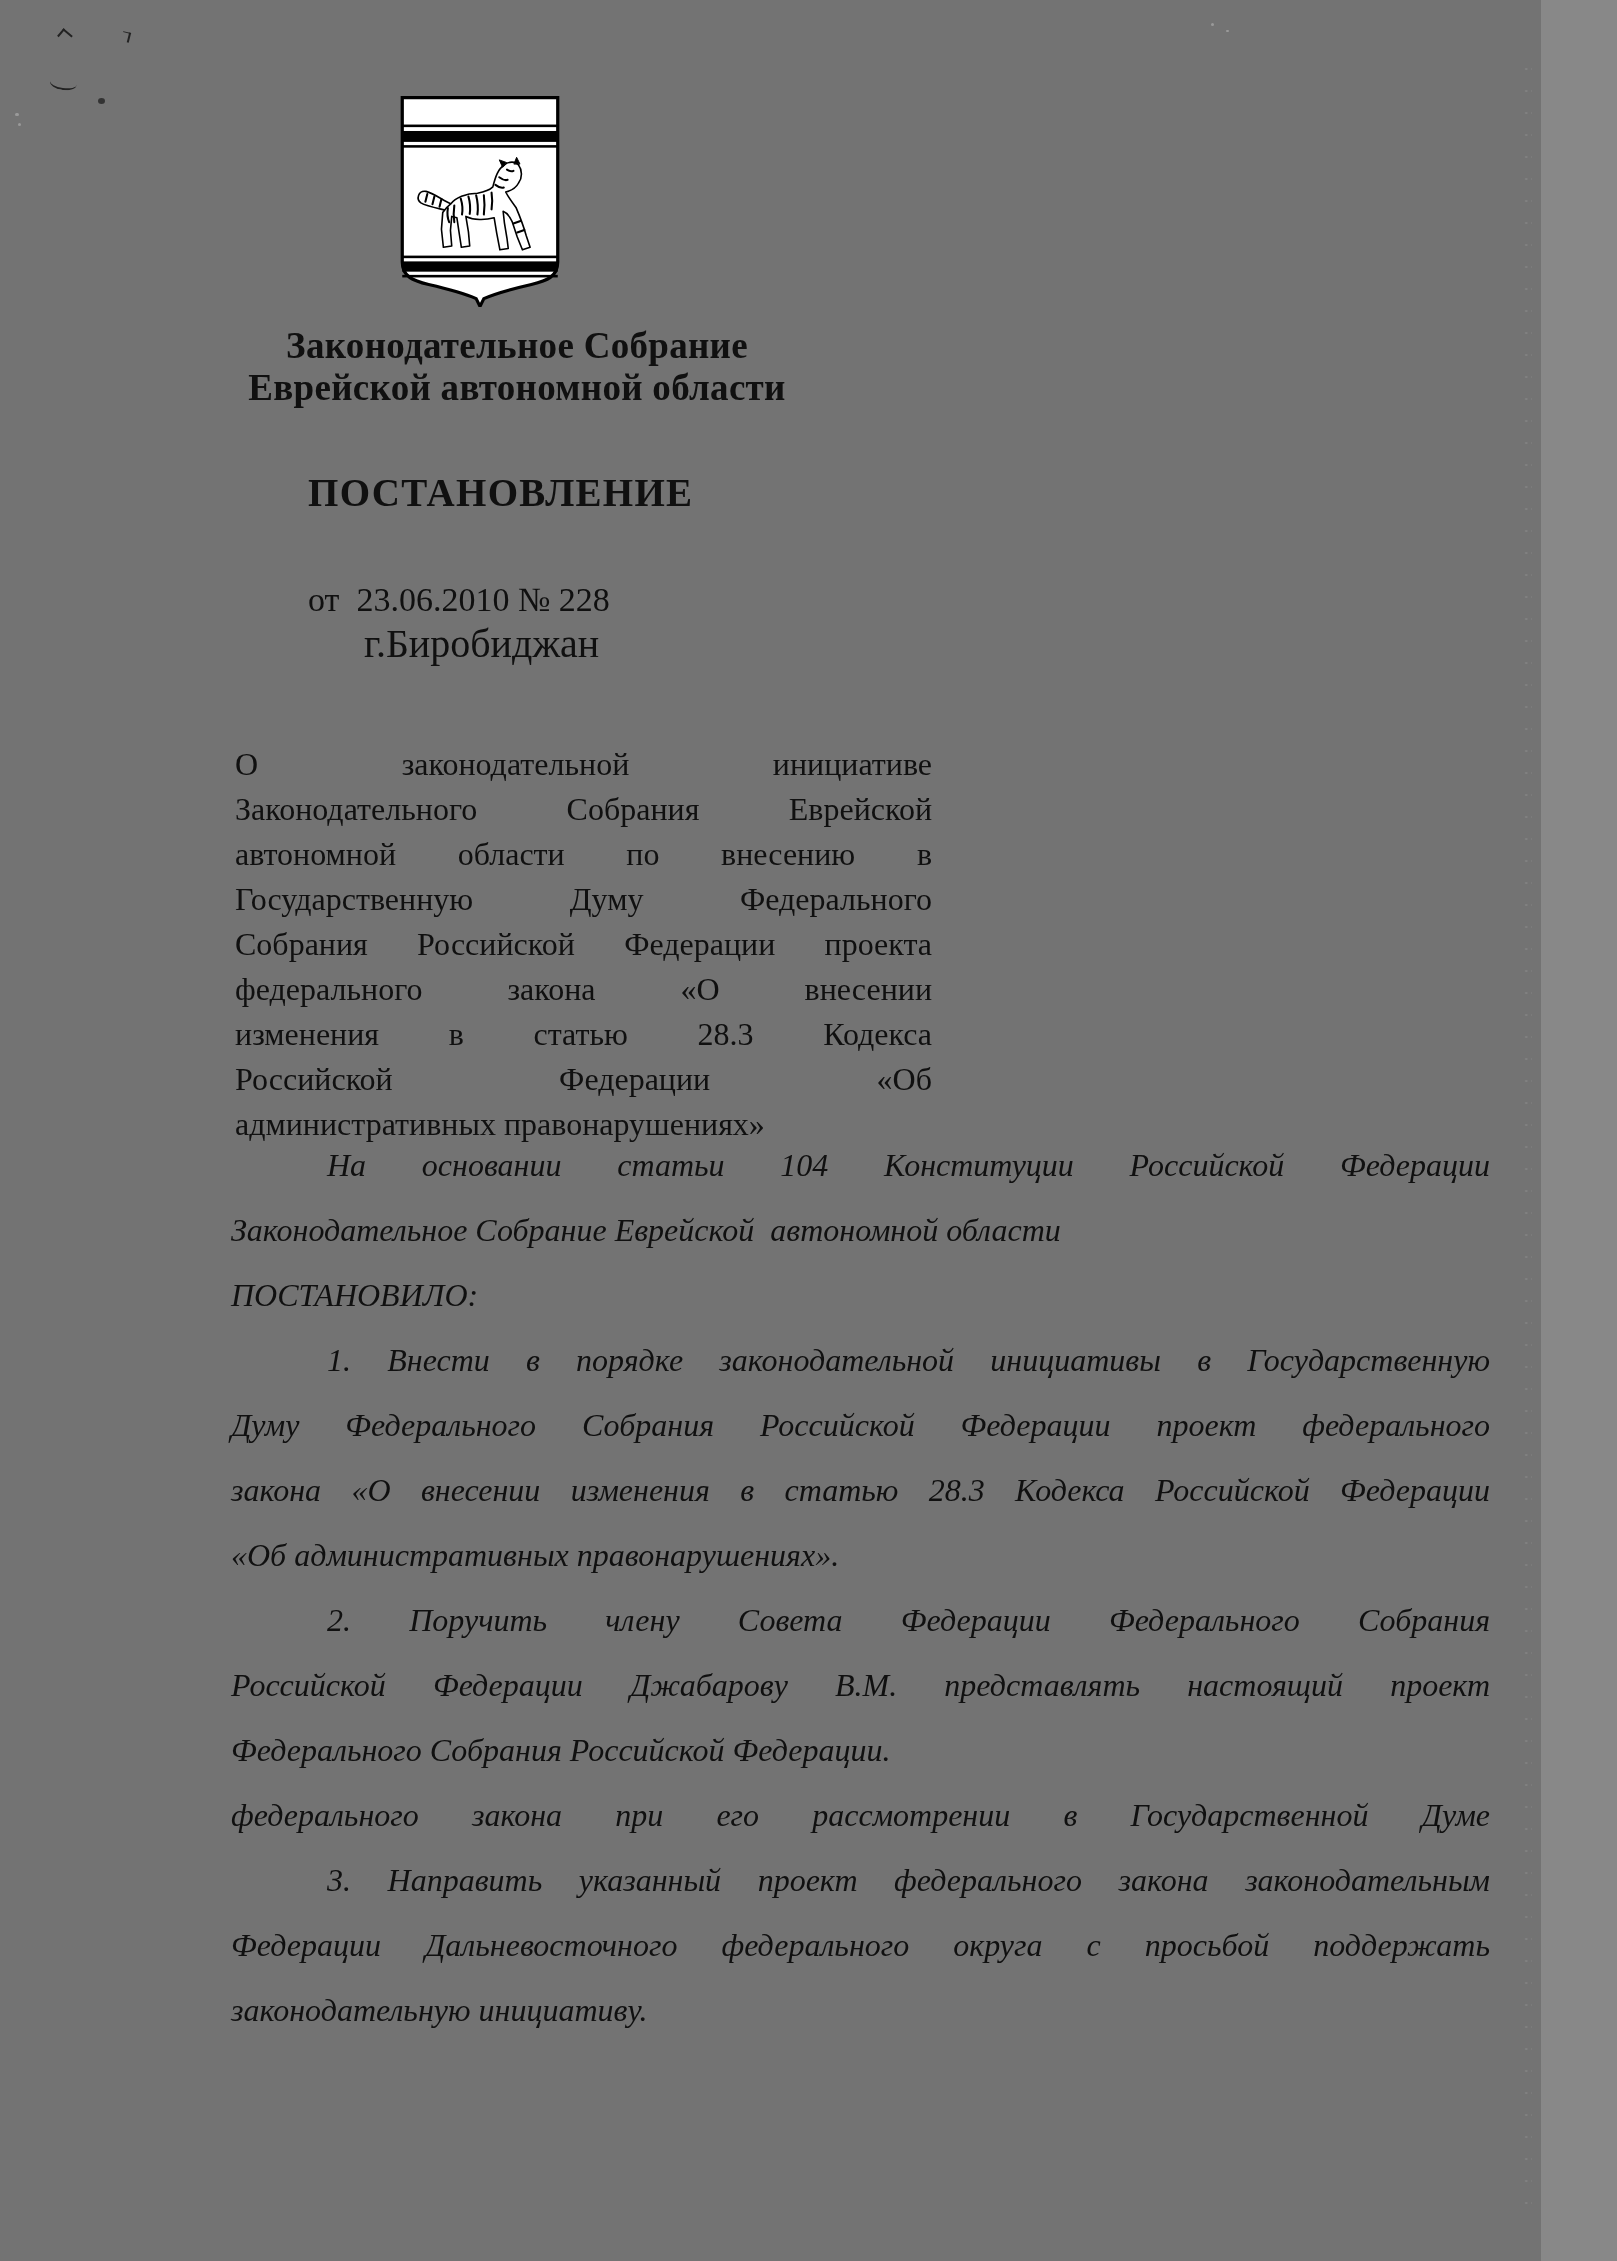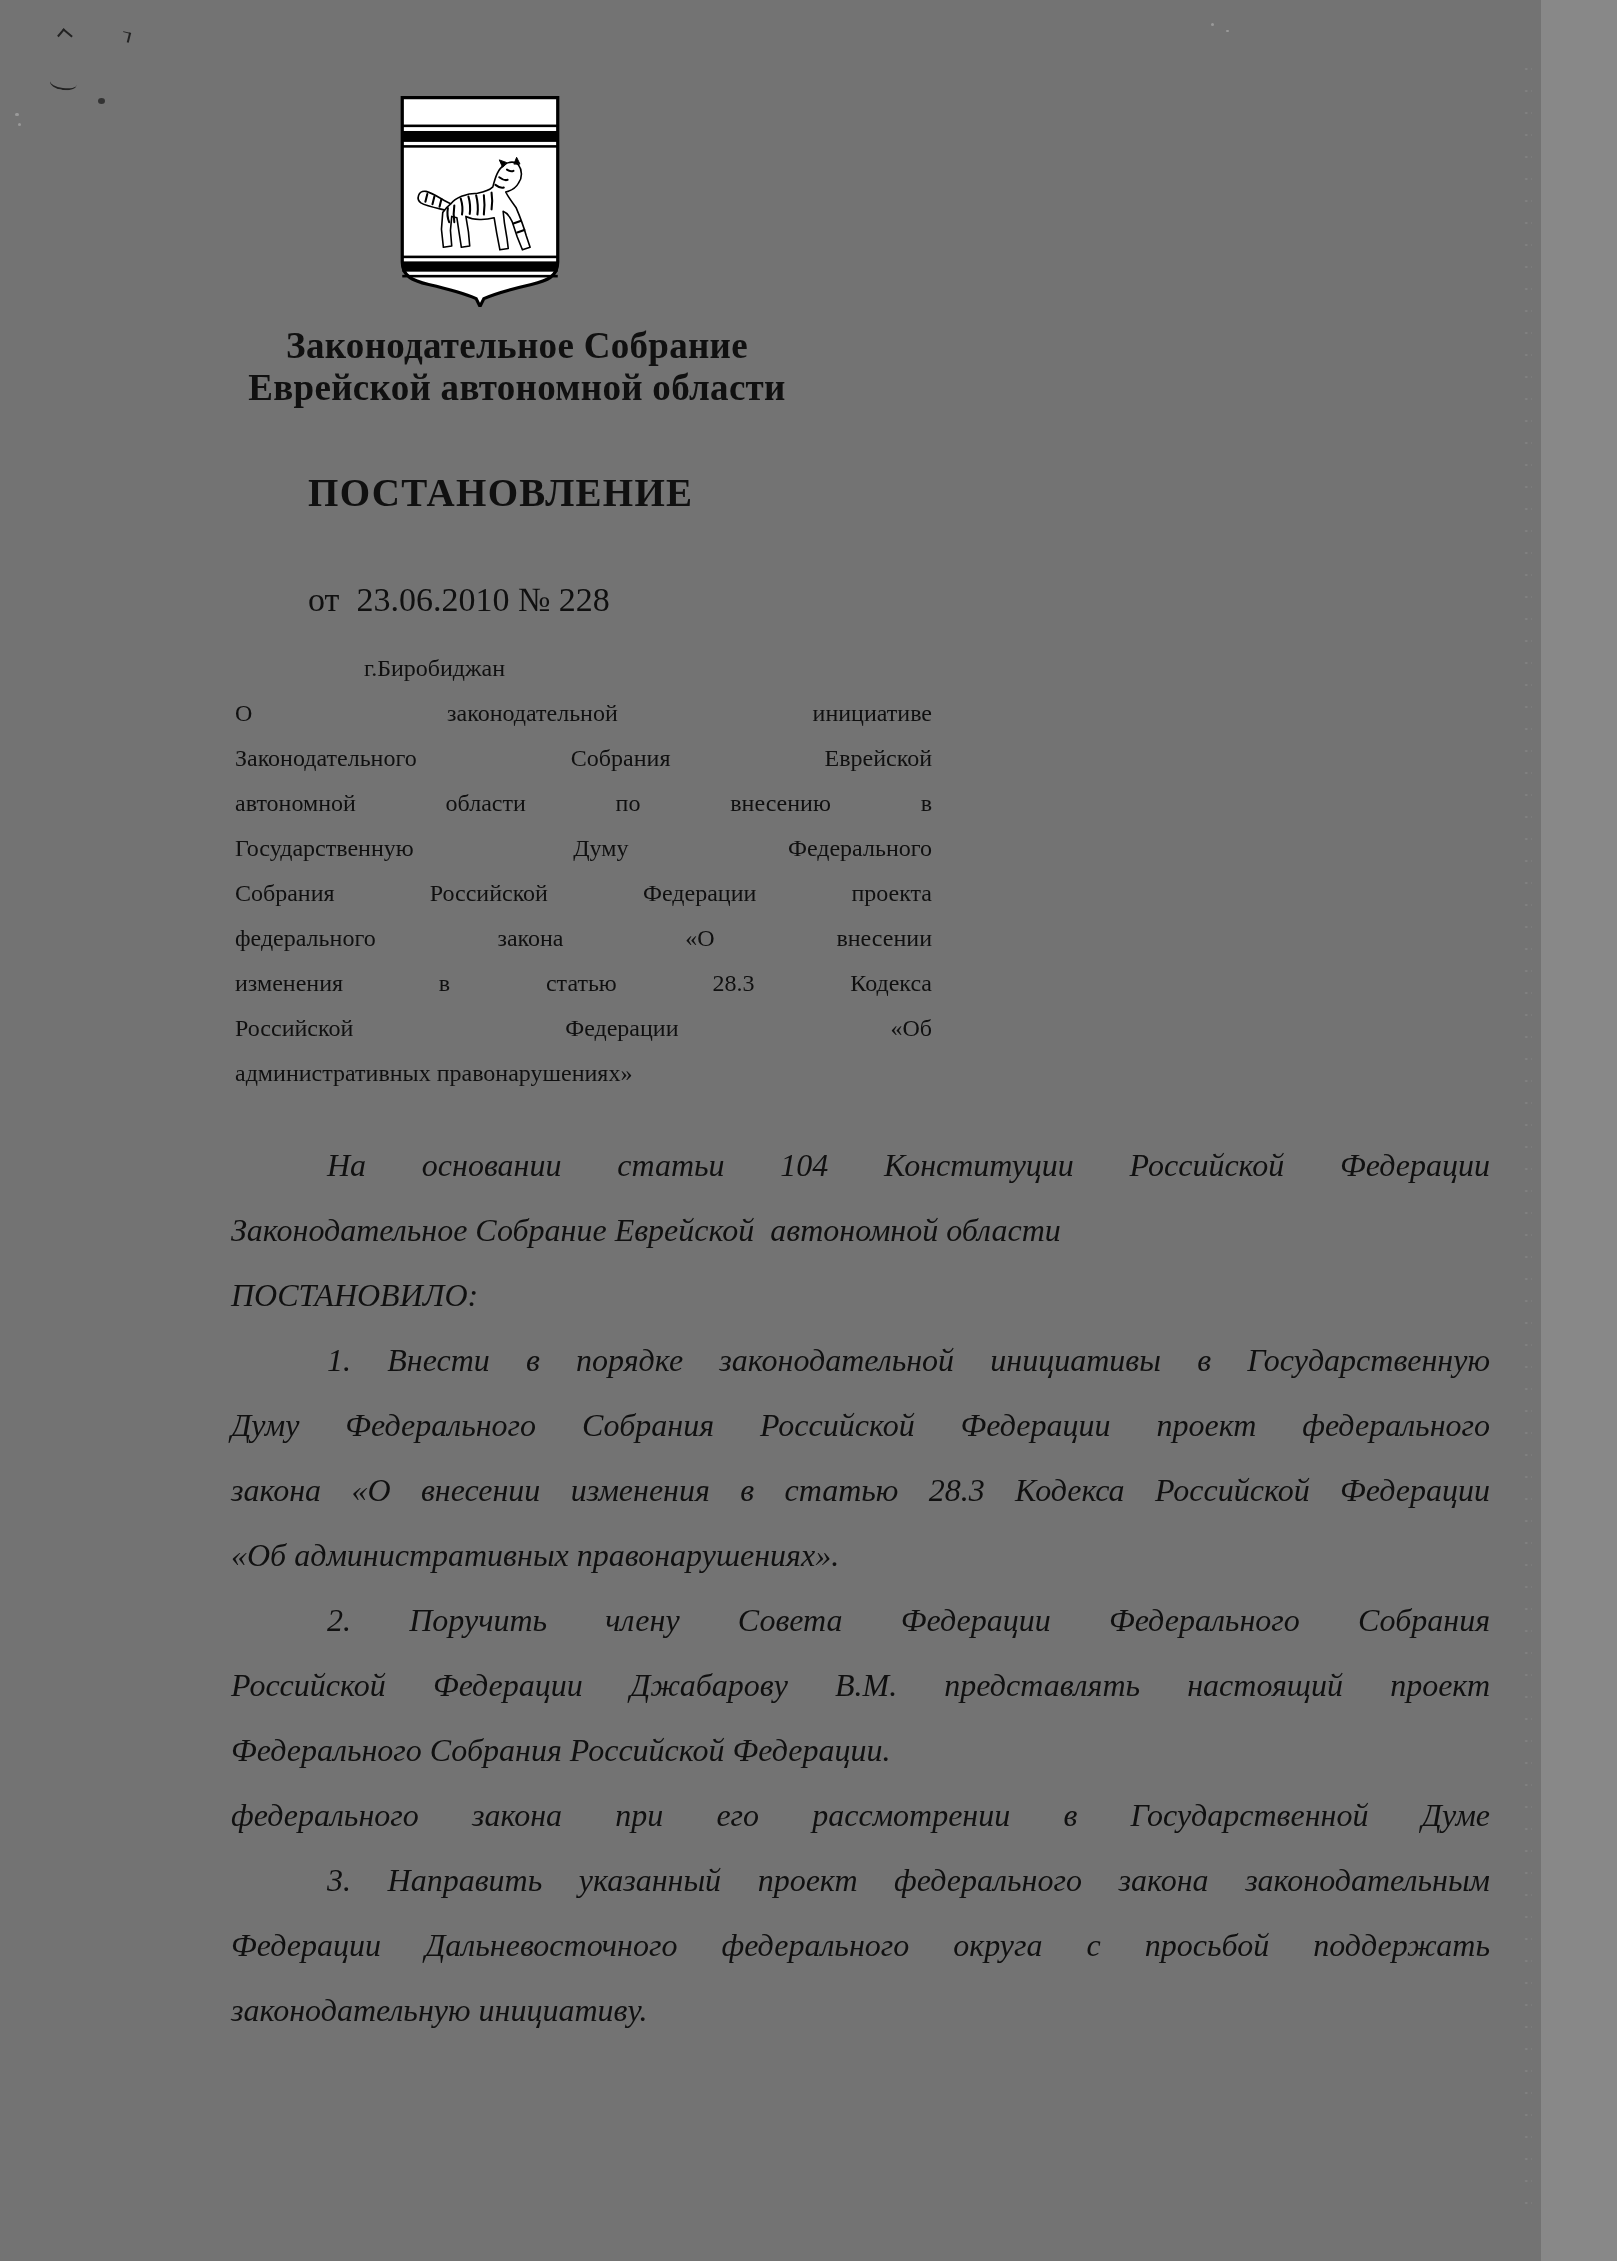--- a/index.html
+++ b/index.html
@@ -50,28 +50,28 @@
   }
   .doc-type {
     position: absolute; left: 308px; top: 473px;
     font-size: 39px; font-weight: bold; letter-spacing: 1.3px; line-height: 1;
   }
   .date-line {
     position: absolute; left: 308px; top: 583px;
     font-size: 34px; line-height: 1; white-space: pre;
   }
   .city-line {
-    position: absolute; left: 364px; top: 656px;
-    font-size: 24px; line-height: 1;
+    position: absolute; left: 364px; top: 624px;
+    font-size: 40px; line-height: 1;
   }
 
   
   .doc-title {
-    position: absolute; left: 235px; top: 691px; width: 697px;
-    font-size: 24px; line-height: 45px;
+    position: absolute; left: 235px; top: 742px; width: 697px;
+    font-size: 32px; line-height: 45px;
   }
   .doc-title .t-line { text-align: justify; text-align-last: justify; }
   .doc-title .t-line.last { text-align: center; text-align-last: left; }
 
   
   .doc-body {
     position: absolute; left: 231px; top: 1133px; width: 1259px;
     font-size: 32px; line-height: 65px;
   }
   .b-line { text-align: justify; text-align-last: justify; font-style: italic; }

